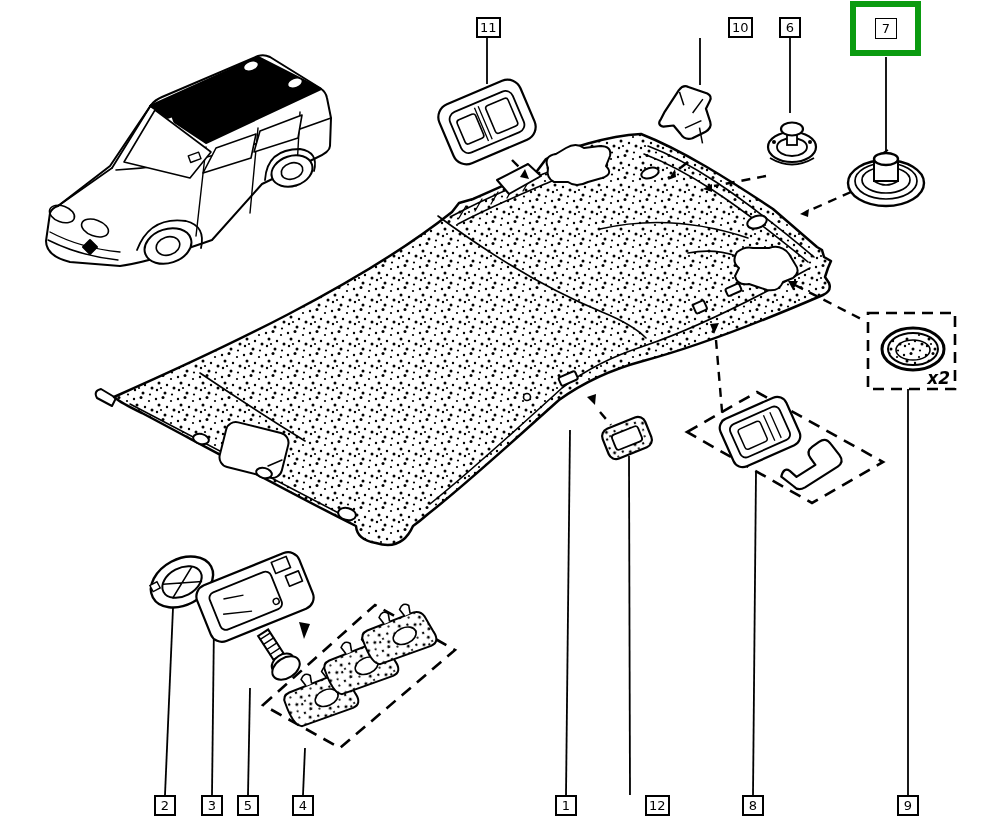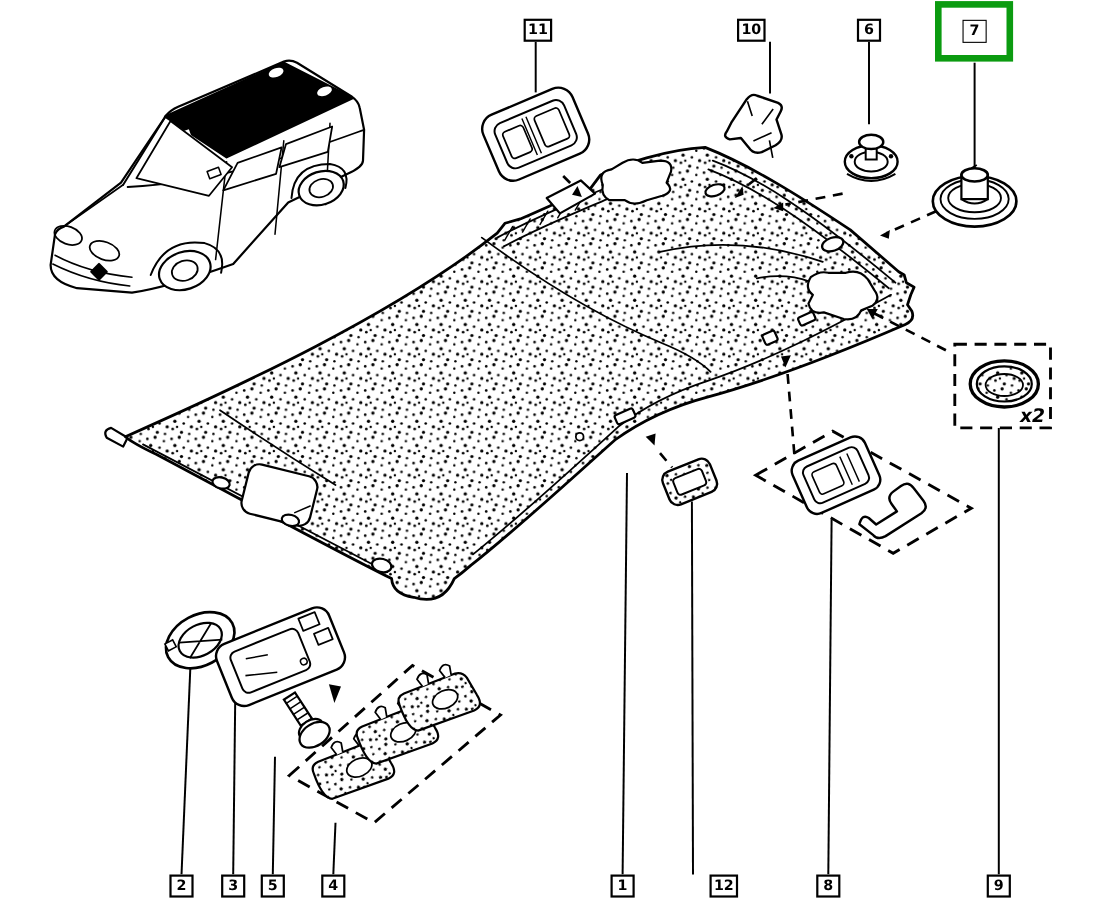--- a/index.html
+++ b/index.html
@@ -3,25 +3,25 @@
 <meta charset="utf-8">
 <style>
   html,body{margin:0;padding:0;background:#fff;}
   body{width:1000px;height:830px;overflow:hidden;font-family:"DejaVu Sans",sans-serif;}
   .stage{position:relative;width:1000px;height:830px;background:#fff;}
   .stage svg{position:absolute;left:0;top:0;}
   .callout{
     position:absolute;box-sizing:border-box;min-width:22px;height:21px;
     border:2px solid #000;background:#fff;color:#000;
     display:flex;align-items:center;justify-content:center;
-    font-size:13px;font-weight:bold;line-height:1;padding:0 2px;cursor:pointer;
+    font-size:13px;font-weight:normal;line-height:1;padding:0 2px;cursor:pointer;
   }
   .hl-box{position:absolute;left:850px;top:1px;width:71px;height:55px;border:6px solid #0b9b10;box-sizing:border-box;background:transparent;}
   .co-11{left:476px;top:17px;}
-  .co-10{left:670px;top:17px;}
+  .co-10{left:728px;top:17px;}
   .co-6{left:779px;top:17px;}
   .co-7{left:875px;top:18px;border-width:1.6px;}
   .co-2{left:154px;top:795px;}
   .co-3{left:201px;top:795px;}
   .co-5{left:237px;top:795px;}
   .co-4{left:292px;top:795px;}
   .co-1{left:555px;top:795px;}
   .co-12{left:617px;top:795px;margin-left:28px;}
   .co-8{left:742px;top:795px;}
   .co-9{left:897px;top:795px;}

